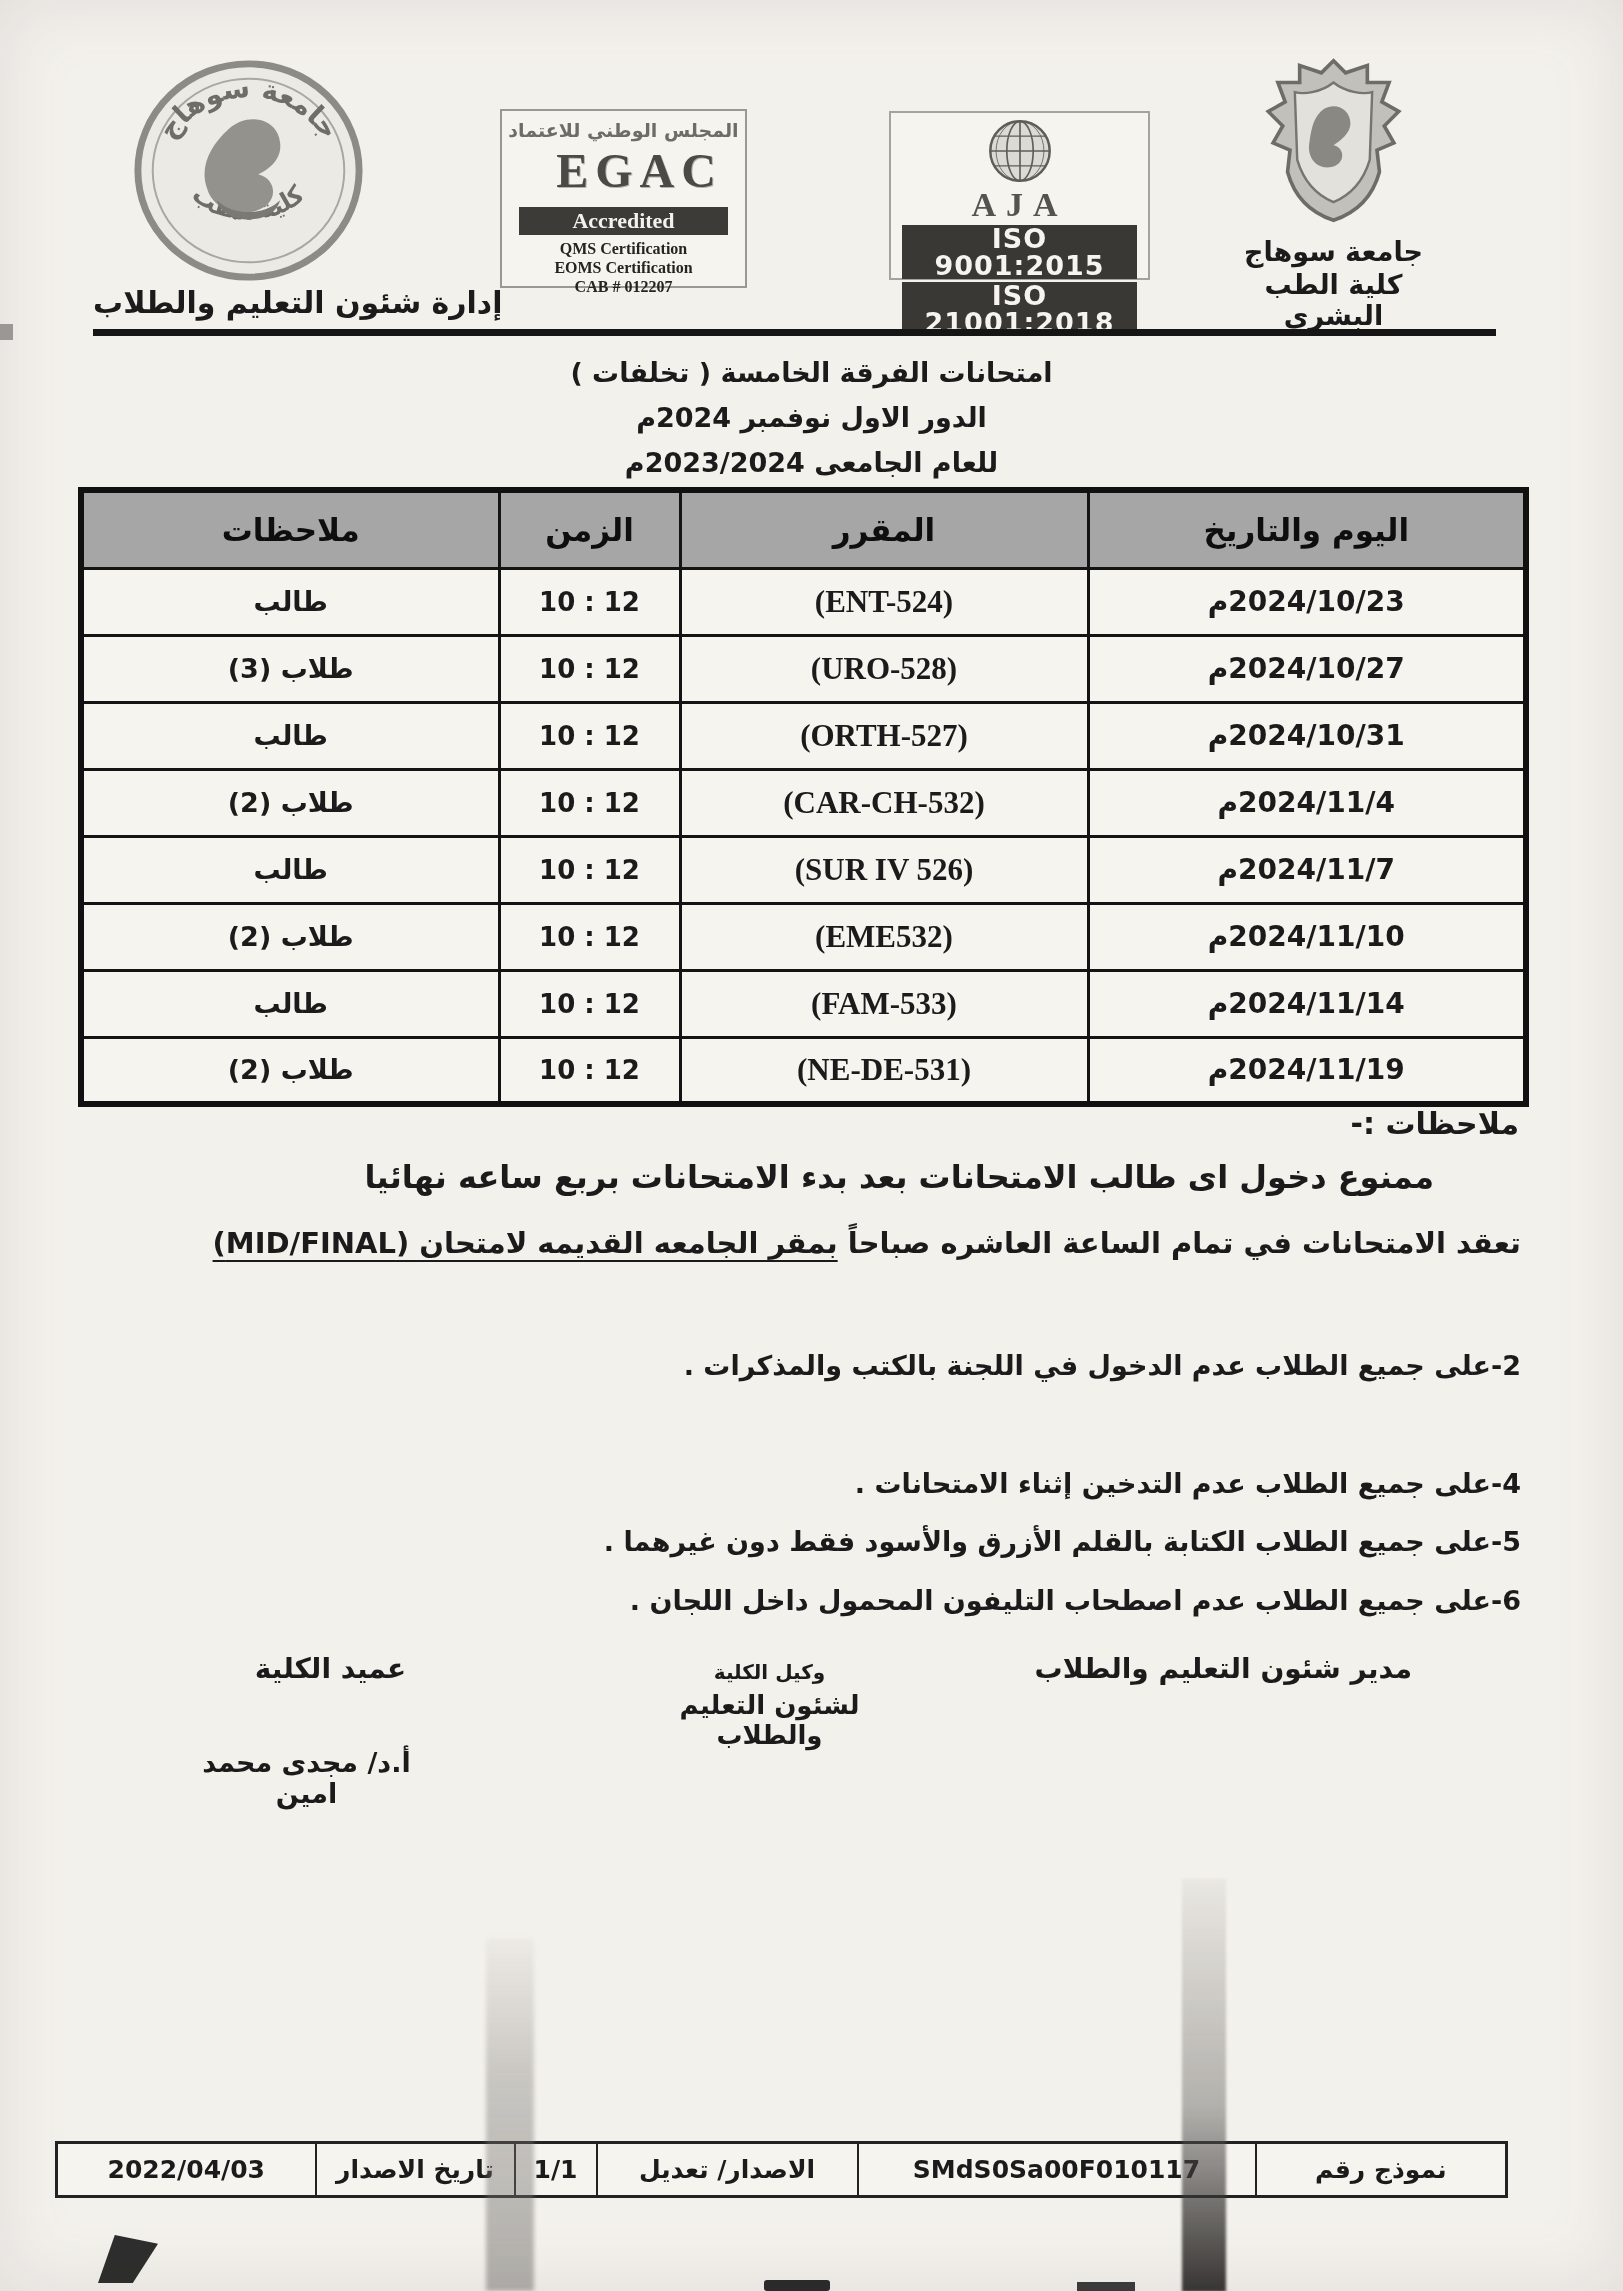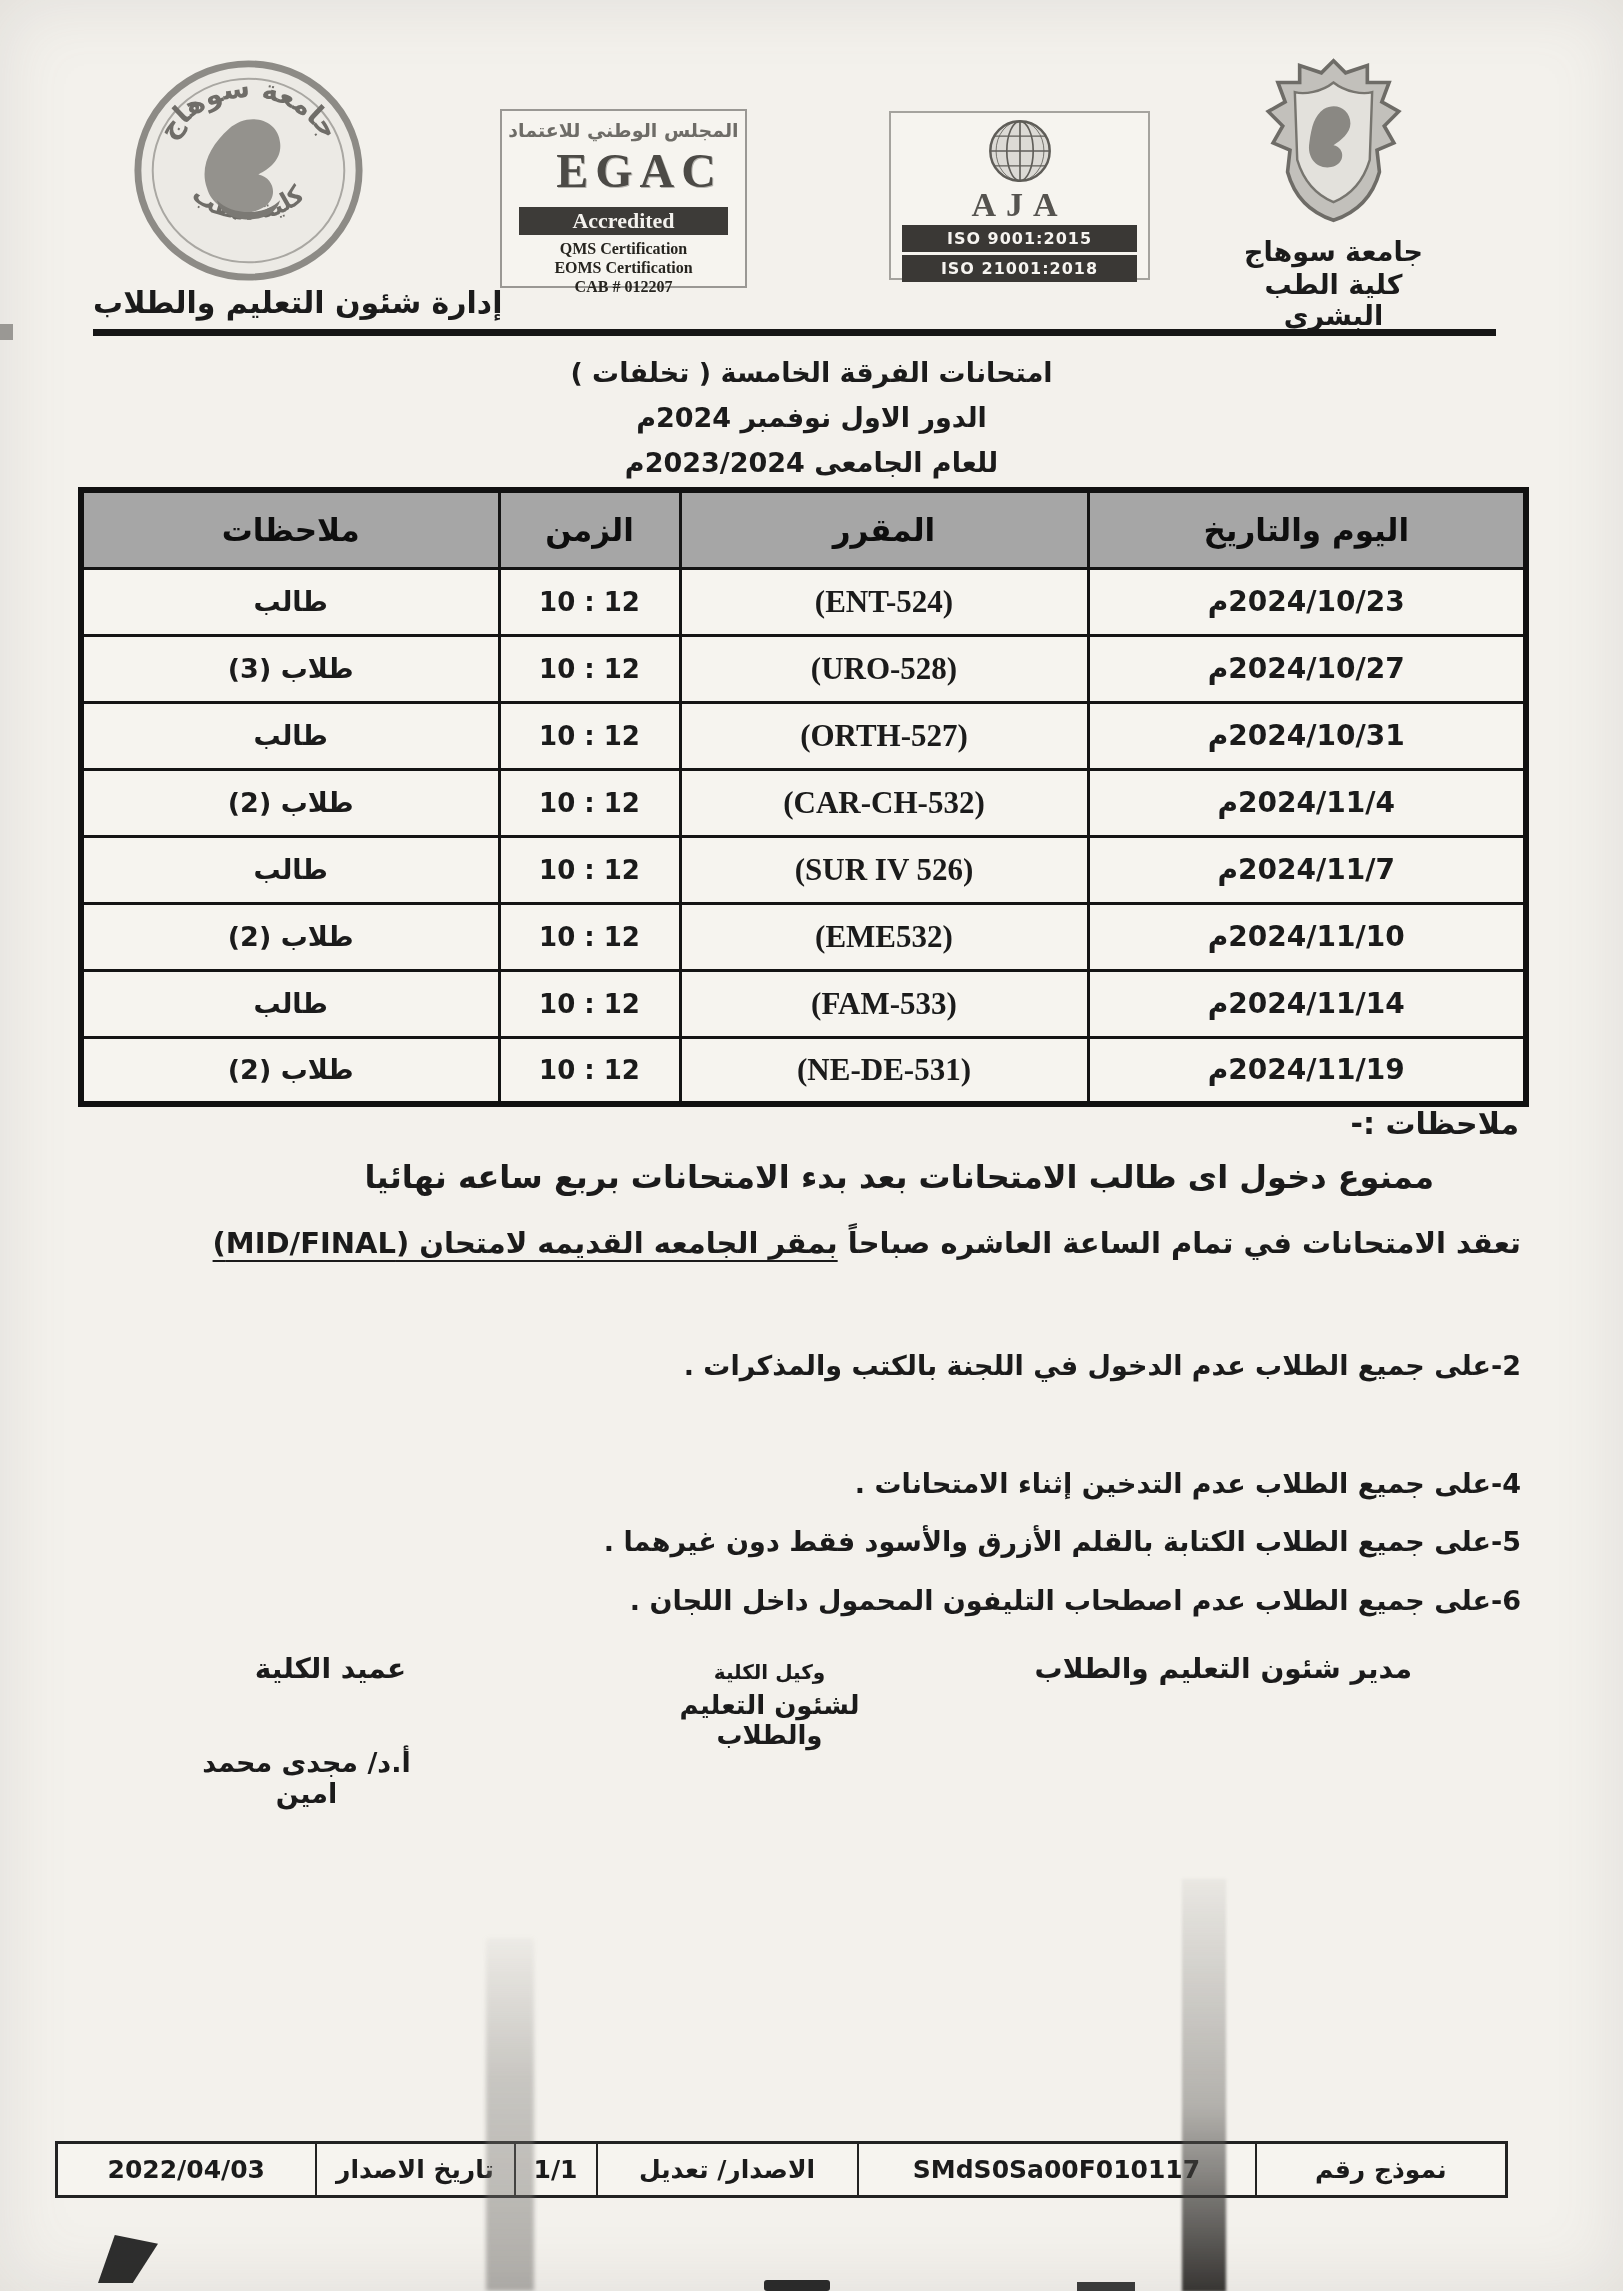--- a/index.html
+++ b/index.html
@@ -23,21 +23,21 @@
   .egac-accred { width:86%; margin:10px auto 4px auto; background:#3d3b38; color:#f4f2ee;
                  font-family:"Liberation Serif","DejaVu Serif",serif; font-weight:bold;
                  font-size:22px; line-height:28px; }
   .egac-cert { font-family:"Liberation Serif","DejaVu Serif",serif; font-weight:bold; font-size:16px; line-height:19px; color:#26241f; }
 
   .aja { left:889px; top:111px; width:261px; height:169px; border:2px solid #a5a39e;
          background:#f6f4ef; text-align:center; direction:ltr; padding-top:5px; }
   .aja-name { font-family:"Liberation Serif","DejaVu Serif",serif; font-size:34px; font-weight:bold;
               letter-spacing:10px; color:#55534f; line-height:34px; }
   .aja-bar { width:235px; margin:3px auto 0 auto; background:#3a3835; color:#f6f4f0;
-             font-weight:bold; font-size:16px; line-height:27px; letter-spacing:1px; }
+             font-weight:bold; font-size:27px; line-height:27px; letter-spacing:1px; }
 
   .shield-wrap { left:1242px; top:55px; width:183px; text-align:center; }
   .shield-cap1 { font-size:27px; font-weight:bold; margin-top:6px; }
   .shield-cap2 { font-size:27px; font-weight:bold; margin-top:2px; }
 
   .rule { left:93px; top:329px; width:1403px; height:7px; background:#161616; }
 
   
   .titles { left:314px; top:350px; width:995px; text-align:center; direction:rtl; }
   .titles div { font-size:27px; font-weight:bold; line-height:45px; }

